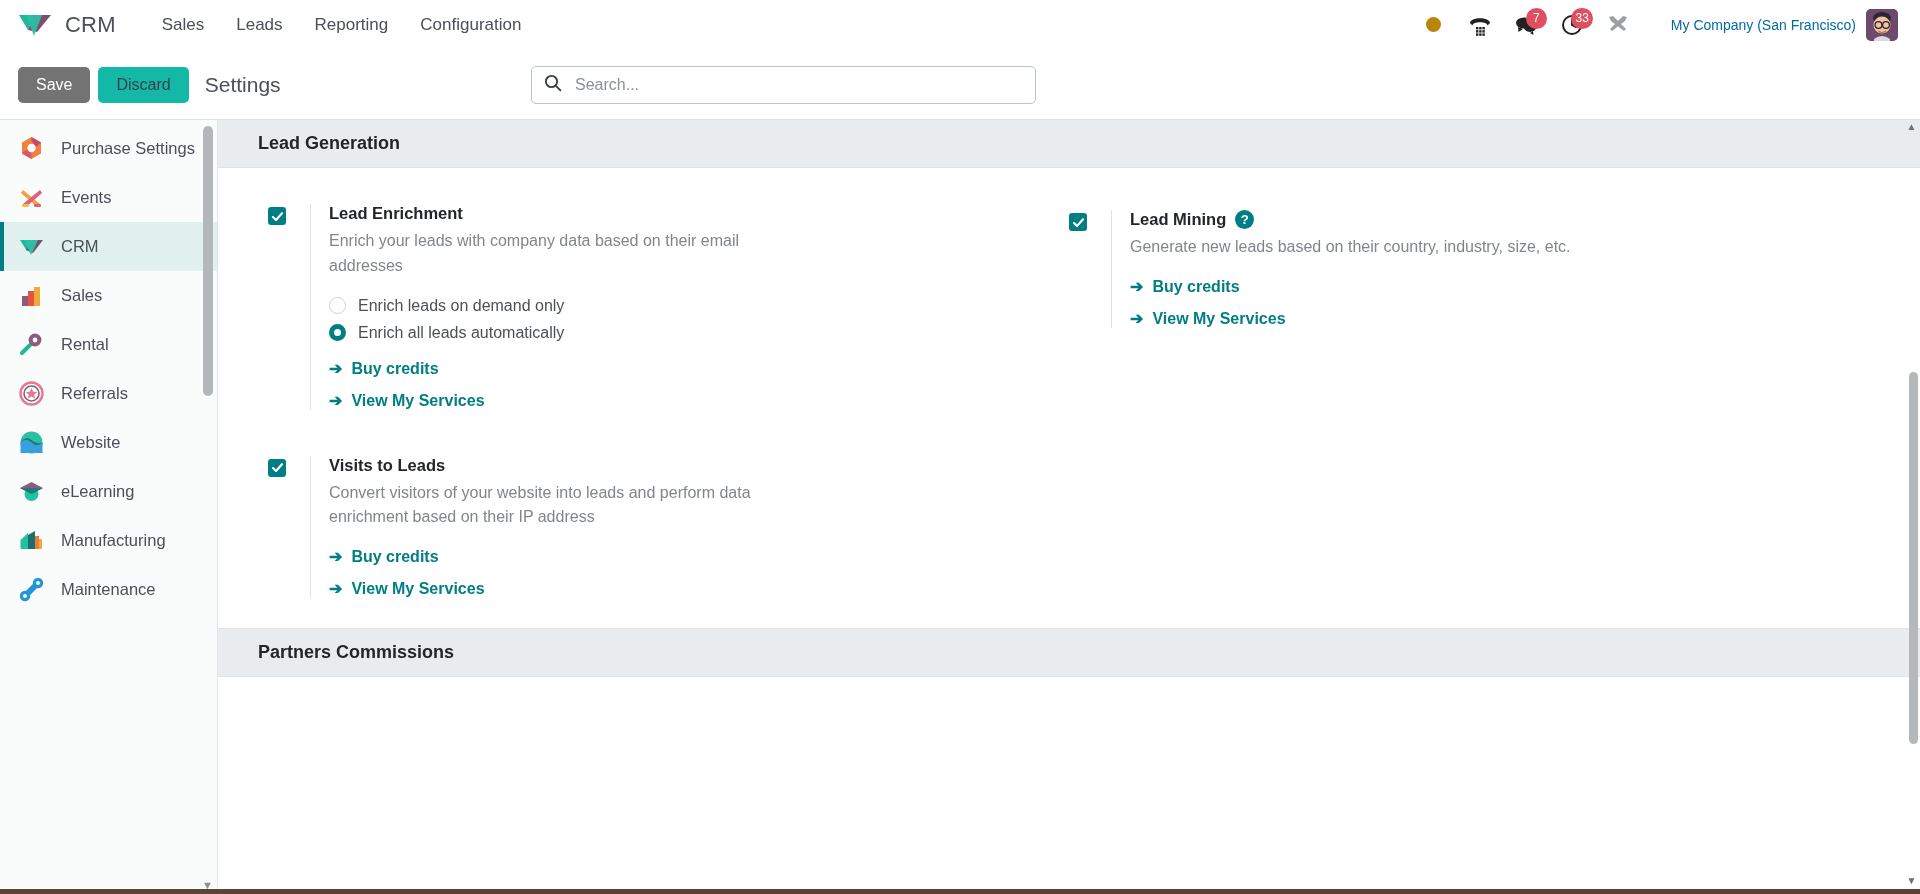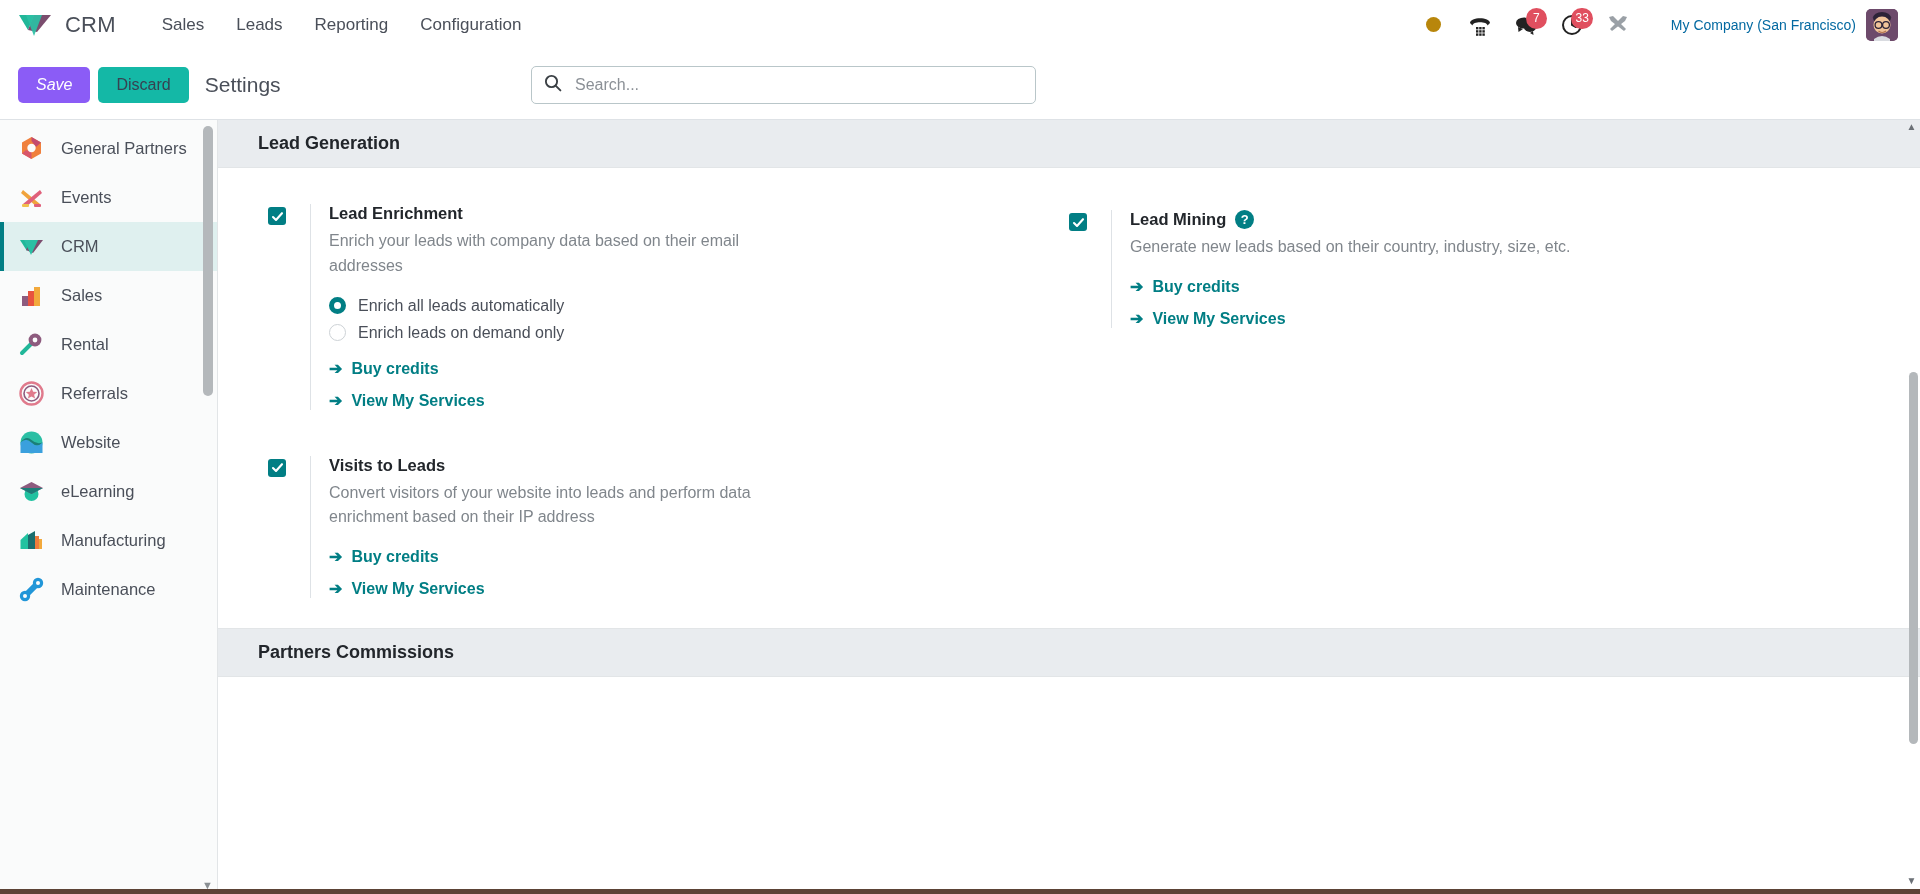--- a/index.html
+++ b/index.html
@@ -84,21 +84,21 @@
     position: relative;
   }
   .btn {
     font-size: 16px;
     padding: 9px 18px;
     border-radius: 5px;
     border: none;
     cursor: pointer;
     font-family: "Liberation Sans", sans-serif;
   }
-  .btn-save { background: #8b5cf6; color: #fff; margin-right: 8px; font-style: italic; }
+  .btn-save { background: #737373; color: #fff; margin-right: 8px; }
   .btn-discard { background: #14b8a6; color: #374151; }
   .cp-title {
     font-size: 21px; color: #4a4f59; margin-left: 16px;
     font-weight: 400;
   }
   .searchwrap {
     position: absolute;
     left: 531px;
     width: 505px;
     border-radius: 19px;
@@ -398,21 +398,21 @@
 
       <div class="side-item">
         <span class="side-icon">
           <svg width="27" height="27" viewBox="0 0 27 27">
             <path d="M13.5 2 L23 7.5 L23 18.5 L13.5 24 L4 18.5 L4 7.5 Z" fill="#f0803c"></path>
             <path d="M13.5 2 L23 7.5 L18 12 L13.5 6 Z" fill="#c44a6e"></path>
             <path d="M4 18.5 L13.5 24 L13.5 17 L8 15 Z" fill="#d8566a"></path>
             <circle cx="13.5" cy="13" r="4.2" fill="#fafbfb"></circle>
           </svg>
         </span>
-        <span class="side-label">General Partners</span>
+        <span class="side-label">Purchase Settings</span>
       </div>
 
       <div class="side-item">
         <span class="side-icon">
           <svg width="27" height="27" viewBox="0 0 27 27">
             <path d="M5 6 L22 20 L19 23 L3 9 Z" fill="#f0a33c"></path>
             <path d="M22 6 L5 20 L8 23 L24 9 Z" fill="#e0607a"></path>
             <rect x="4" y="20" width="7" height="3" rx="1" fill="#f0c04c"></rect>
             <rect x="16" y="20" width="7" height="3" rx="1" fill="#e0607a"></rect>
           </svg>
@@ -536,26 +536,26 @@
             </span>
           </div>
           <div class="setting-text">
             <div class="setting-title">
               <span>Lead Enrichment</span>
             </div>
             <div class="setting-desc">Enrich your leads with company data based on their email addresses</div>
 
             <div class="radio-group">
               <div class="radio-row">
+                <span class="radio"></span>
+                <span class="radio-label">Enrich leads on demand only</span>
+              </div>
+              <div class="radio-row">
                 <span class="radio checked"></span>
                 <span class="radio-label">Enrich all leads automatically</span>
-              </div>
-              <div class="radio-row">
-                <span class="radio"></span>
-                <span class="radio-label">Enrich leads on demand only</span>
               </div>
             </div>
 
             <div class="link-list">
               <div class="link-row">
                 <span class="arrow-glyph">➔</span>
                 <span>Buy credits</span>
               </div>
               <div class="link-row">
                 <span class="arrow-glyph">➔</span>

